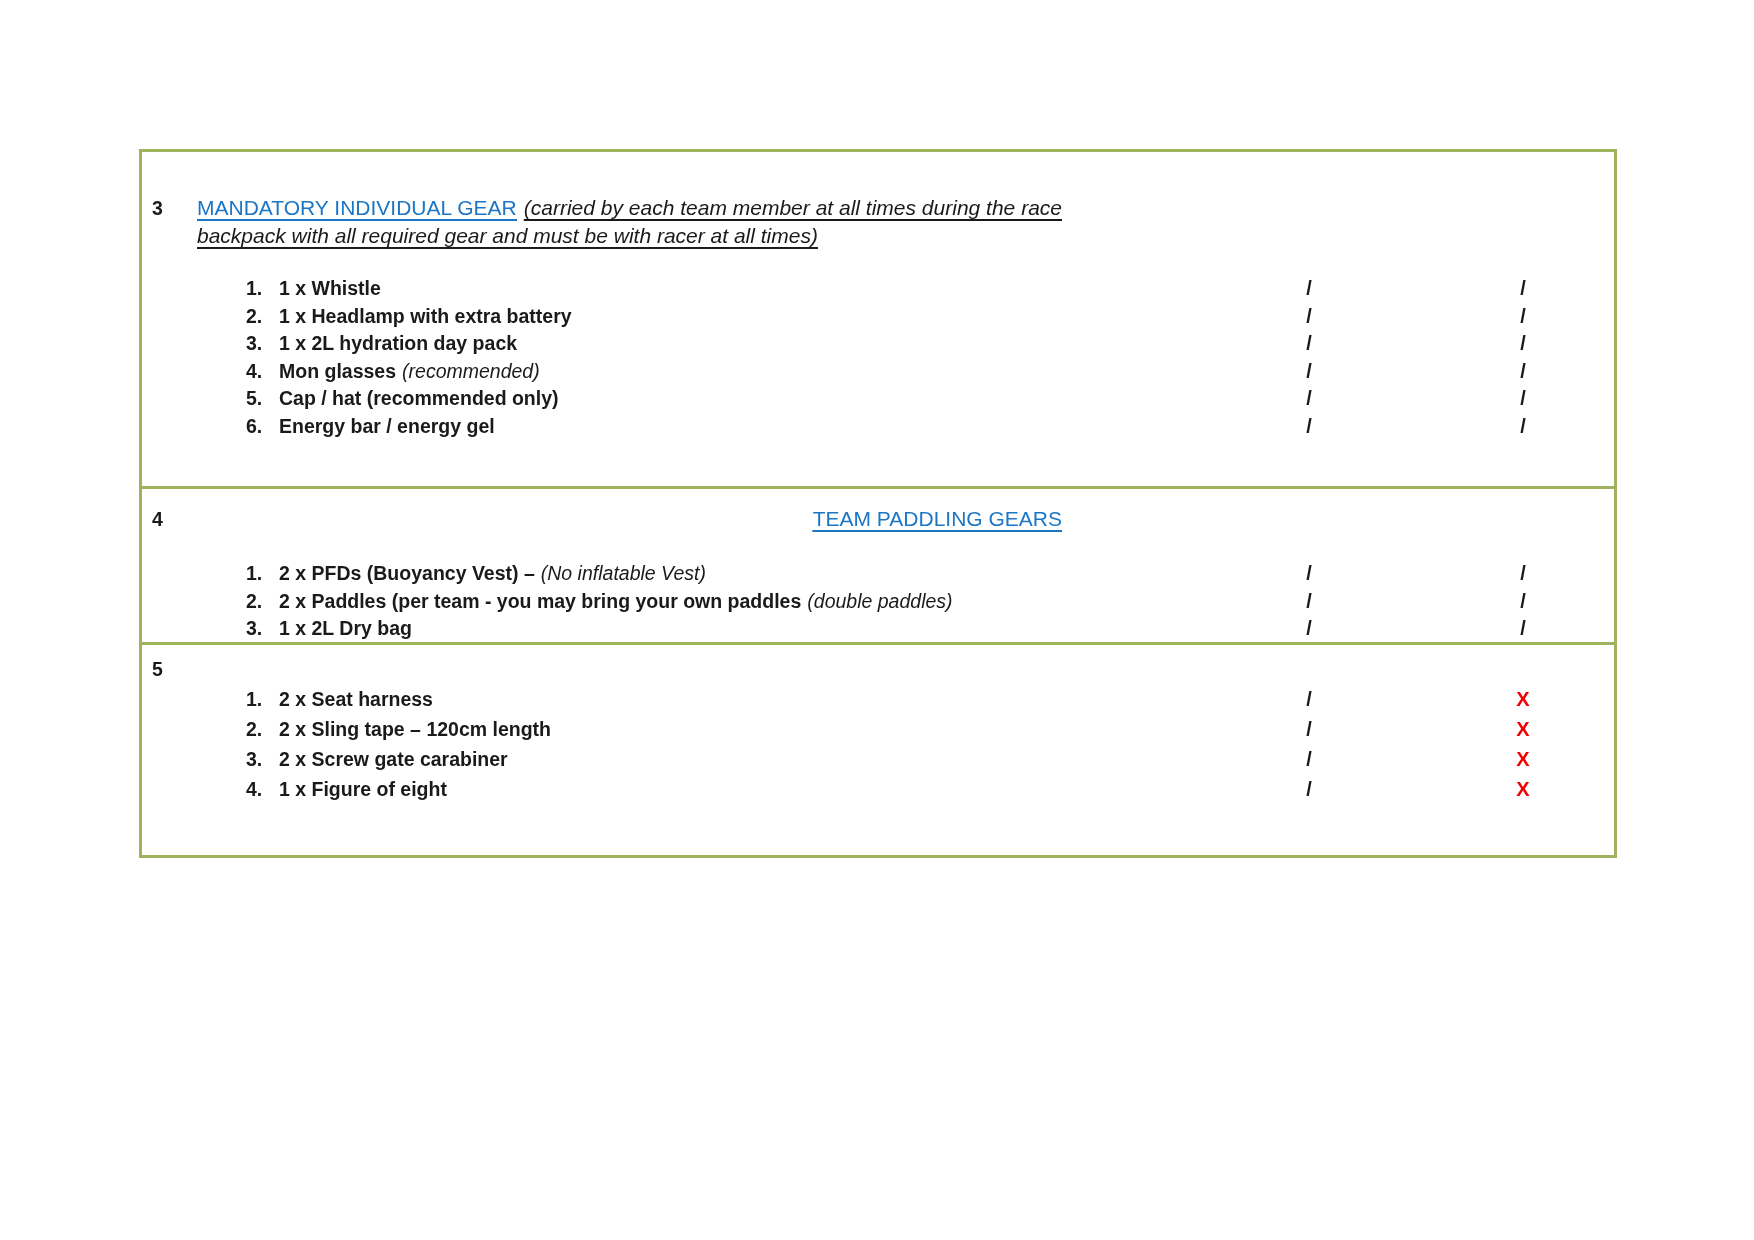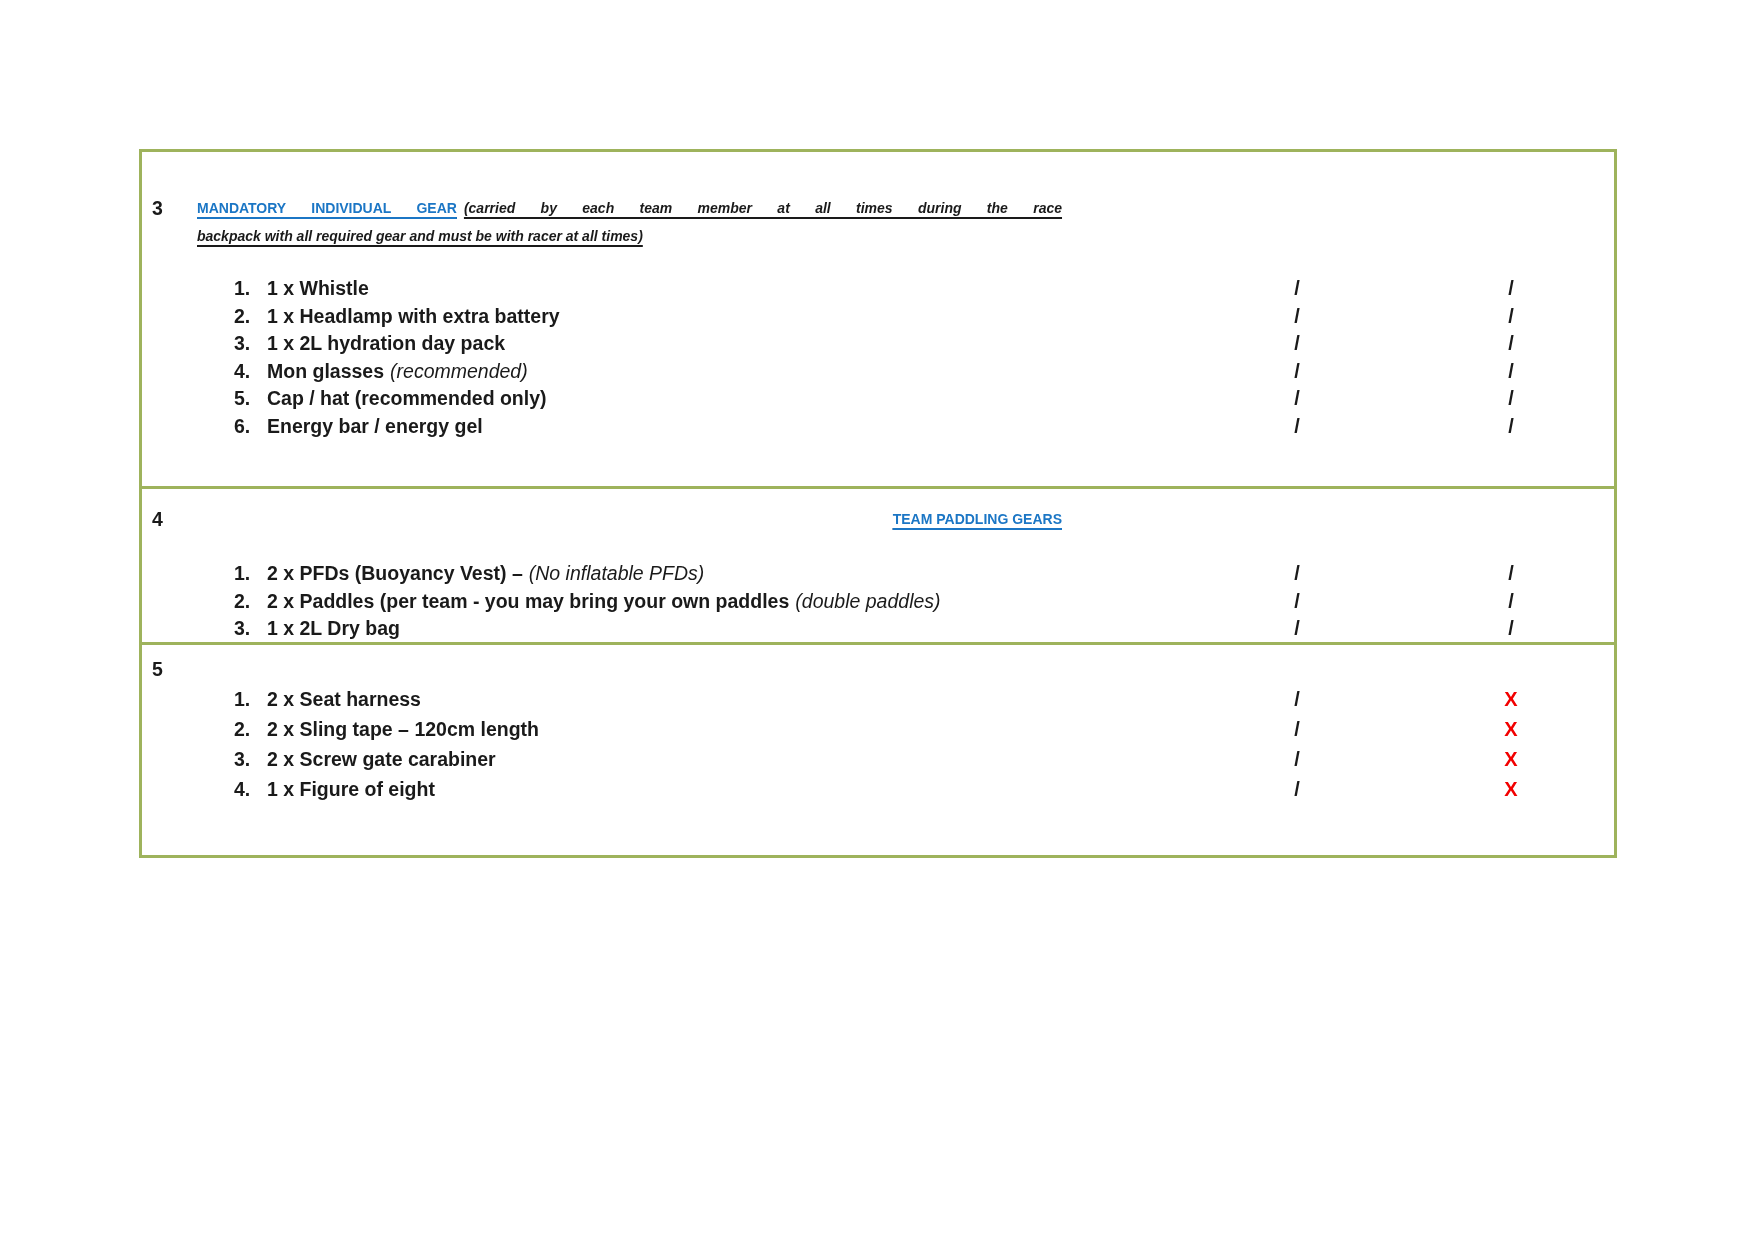--- a/index.html
+++ b/index.html
@@ -22,42 +22,42 @@
   .row.r1{height:156px;border-bottom:3px solid var(--border,#9EB35C);padding-top:16px;}
   .row.r2{height:210px;padding-top:10px;}
   .sec-num{
     position:absolute;left:10px;width:40px;
     font-size:19.5px;font-weight:700;line-height:28px;
   }
   .r0 .sec-num{top:42px;}
   .r1 .sec-num{top:16px;}
   .r2 .sec-num{top:10px;}
   .heading{
-    margin-left:55px;width:865px;font-size:14px;line-height:28px;font-weight:700;
+    margin-left:55px;width:865px;font-size:21px;line-height:28px;font-weight:400;
   }
   .hline1{
     text-align:justify;text-align-last:justify;white-space:nowrap;
     text-decoration:underline;text-decoration-thickness:2px;text-underline-offset:4px;
     text-decoration-color:#1a1a1a;
   }
   .no-sub .hline1{text-align:right;text-align-last:auto;}
   .htitle{
     color:var(--heading,#1B76C5);
     text-decoration:underline;text-decoration-thickness:2px;text-underline-offset:4px;
   }
   .hsub{
     font-style:italic;margin-left:7px;
   }
   .hline2{
     text-decoration:underline;text-decoration-thickness:2px;text-underline-offset:4px;
     font-style:italic;
   }
   .hline2:empty{display:none;}
   ol.items{
-    list-style:none;margin:4px;padding:0 16px 0 88px;
+    list-style:none;margin:16px;padding:0 16px 0 88px;
   }
   .r0 ol.items{margin-top:25px;}
   .r1 ol.items{margin-top:27px;}
   .r2 ol.items{margin-top:29px;}
   li.item{
     position:relative;font-size:19.5px;font-weight:700;line-height:27.5px;
     white-space:nowrap;
   }
   .r2 li.item{line-height:30px;}
   .inum{display:inline-block;width:33px;}
@@ -117,21 +117,21 @@
   </section>
 
   <section class="row r1">
     <div class="sec-num">4</div>
     <div class="heading no-sub">
       <div class="hline1"><span class="htitle">TEAM PADDLING GEARS</span></div>
 
     </div>
     <ol class="items">
       <li class="item">
-        <span class="inum">1.</span><span class="itext">2 x PFDs (Buoyancy Vest) –</span><span class="note">(No inflatable PFDs)</span>
+        <span class="inum">1.</span><span class="itext">2 x PFDs (Buoyancy Vest) –</span><span class="note">(No inflatable Vest)</span>
         <span class="mark m1">/</span>
         <span class="mark m2">/</span>
       </li>
       <li class="item">
         <span class="inum">2.</span><span class="itext">2 x Paddles (per team - you may bring your own paddles</span><span class="note">(double paddles)</span>
         <span class="mark m1">/</span>
         <span class="mark m2">/</span>
       </li>
       <li class="item">
         <span class="inum">3.</span><span class="itext">1 x 2L Dry bag</span><span class="note"></span>

